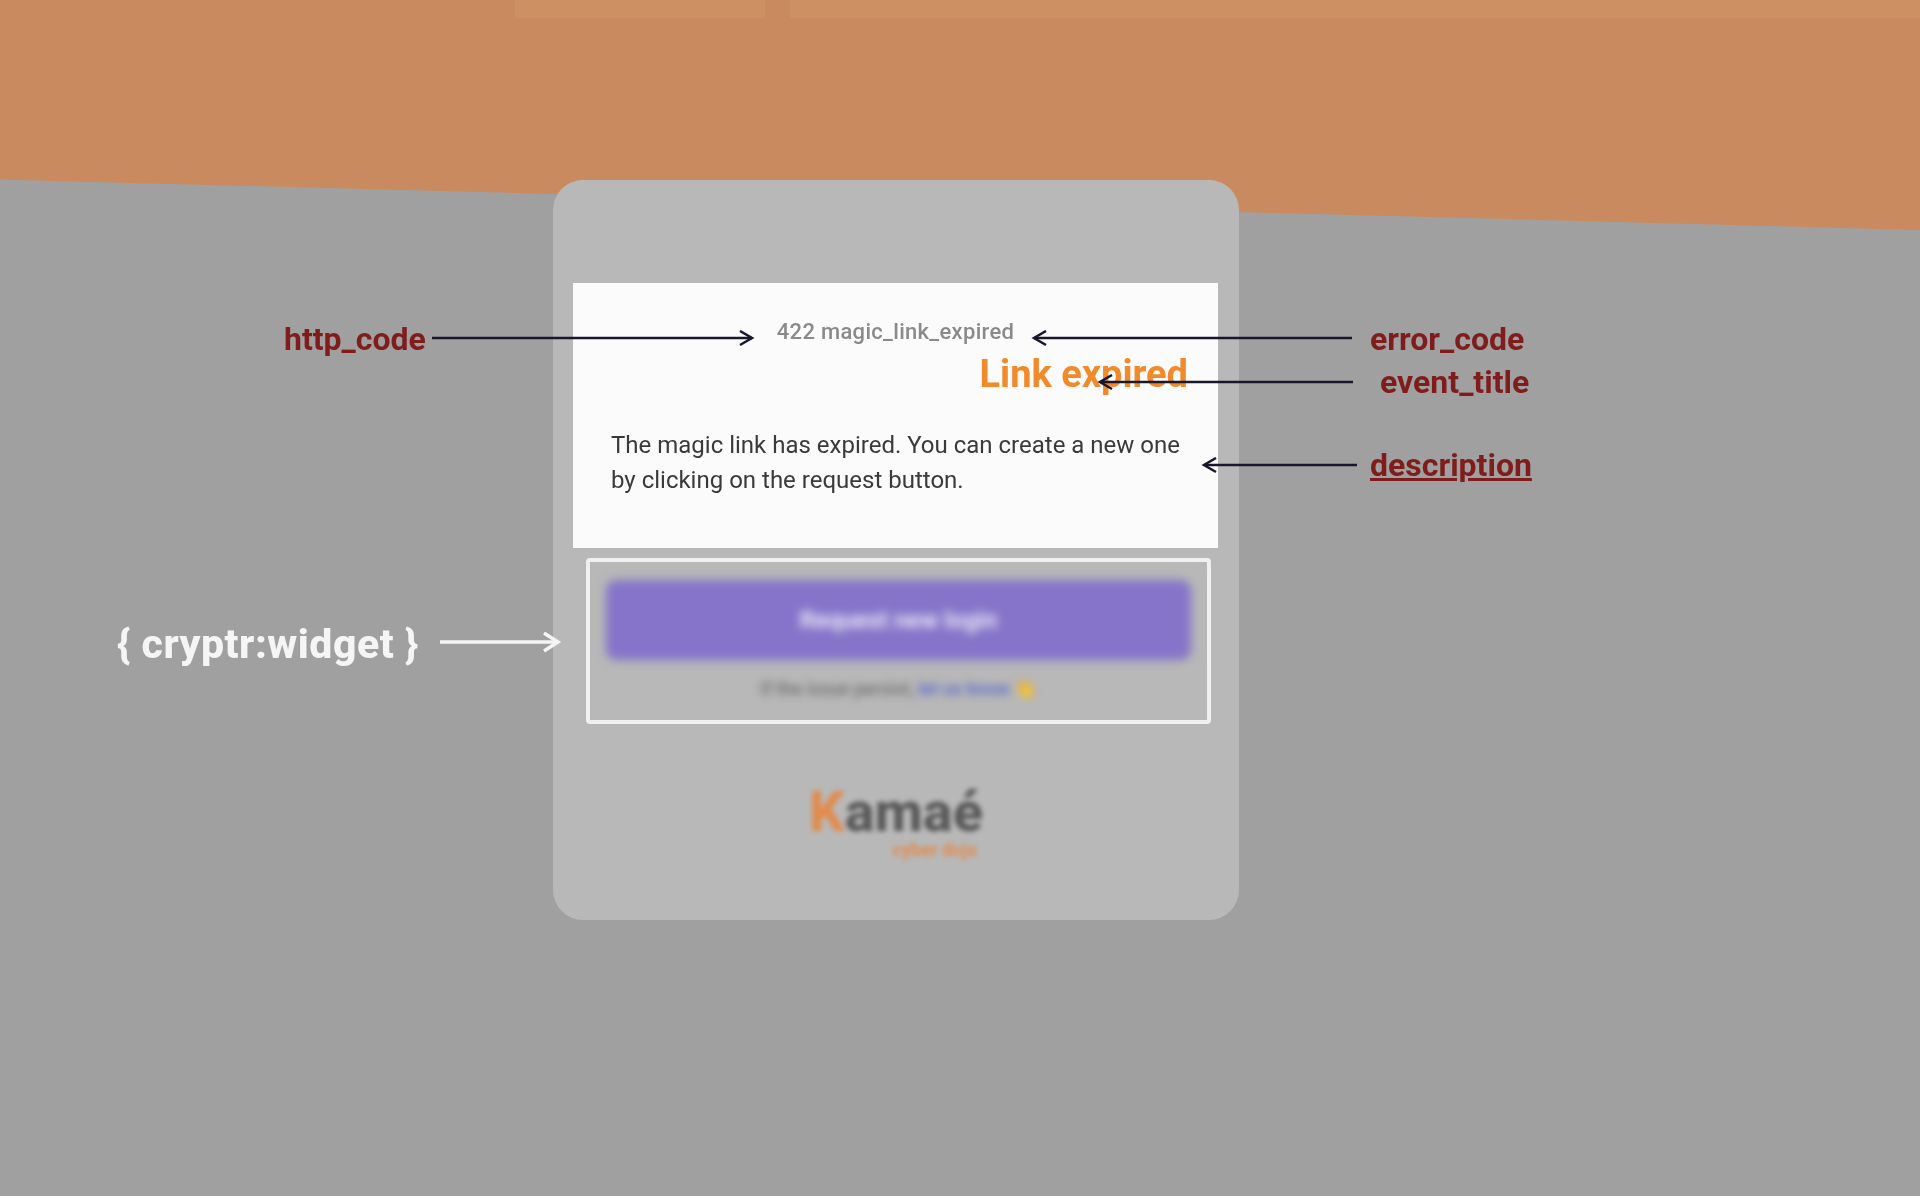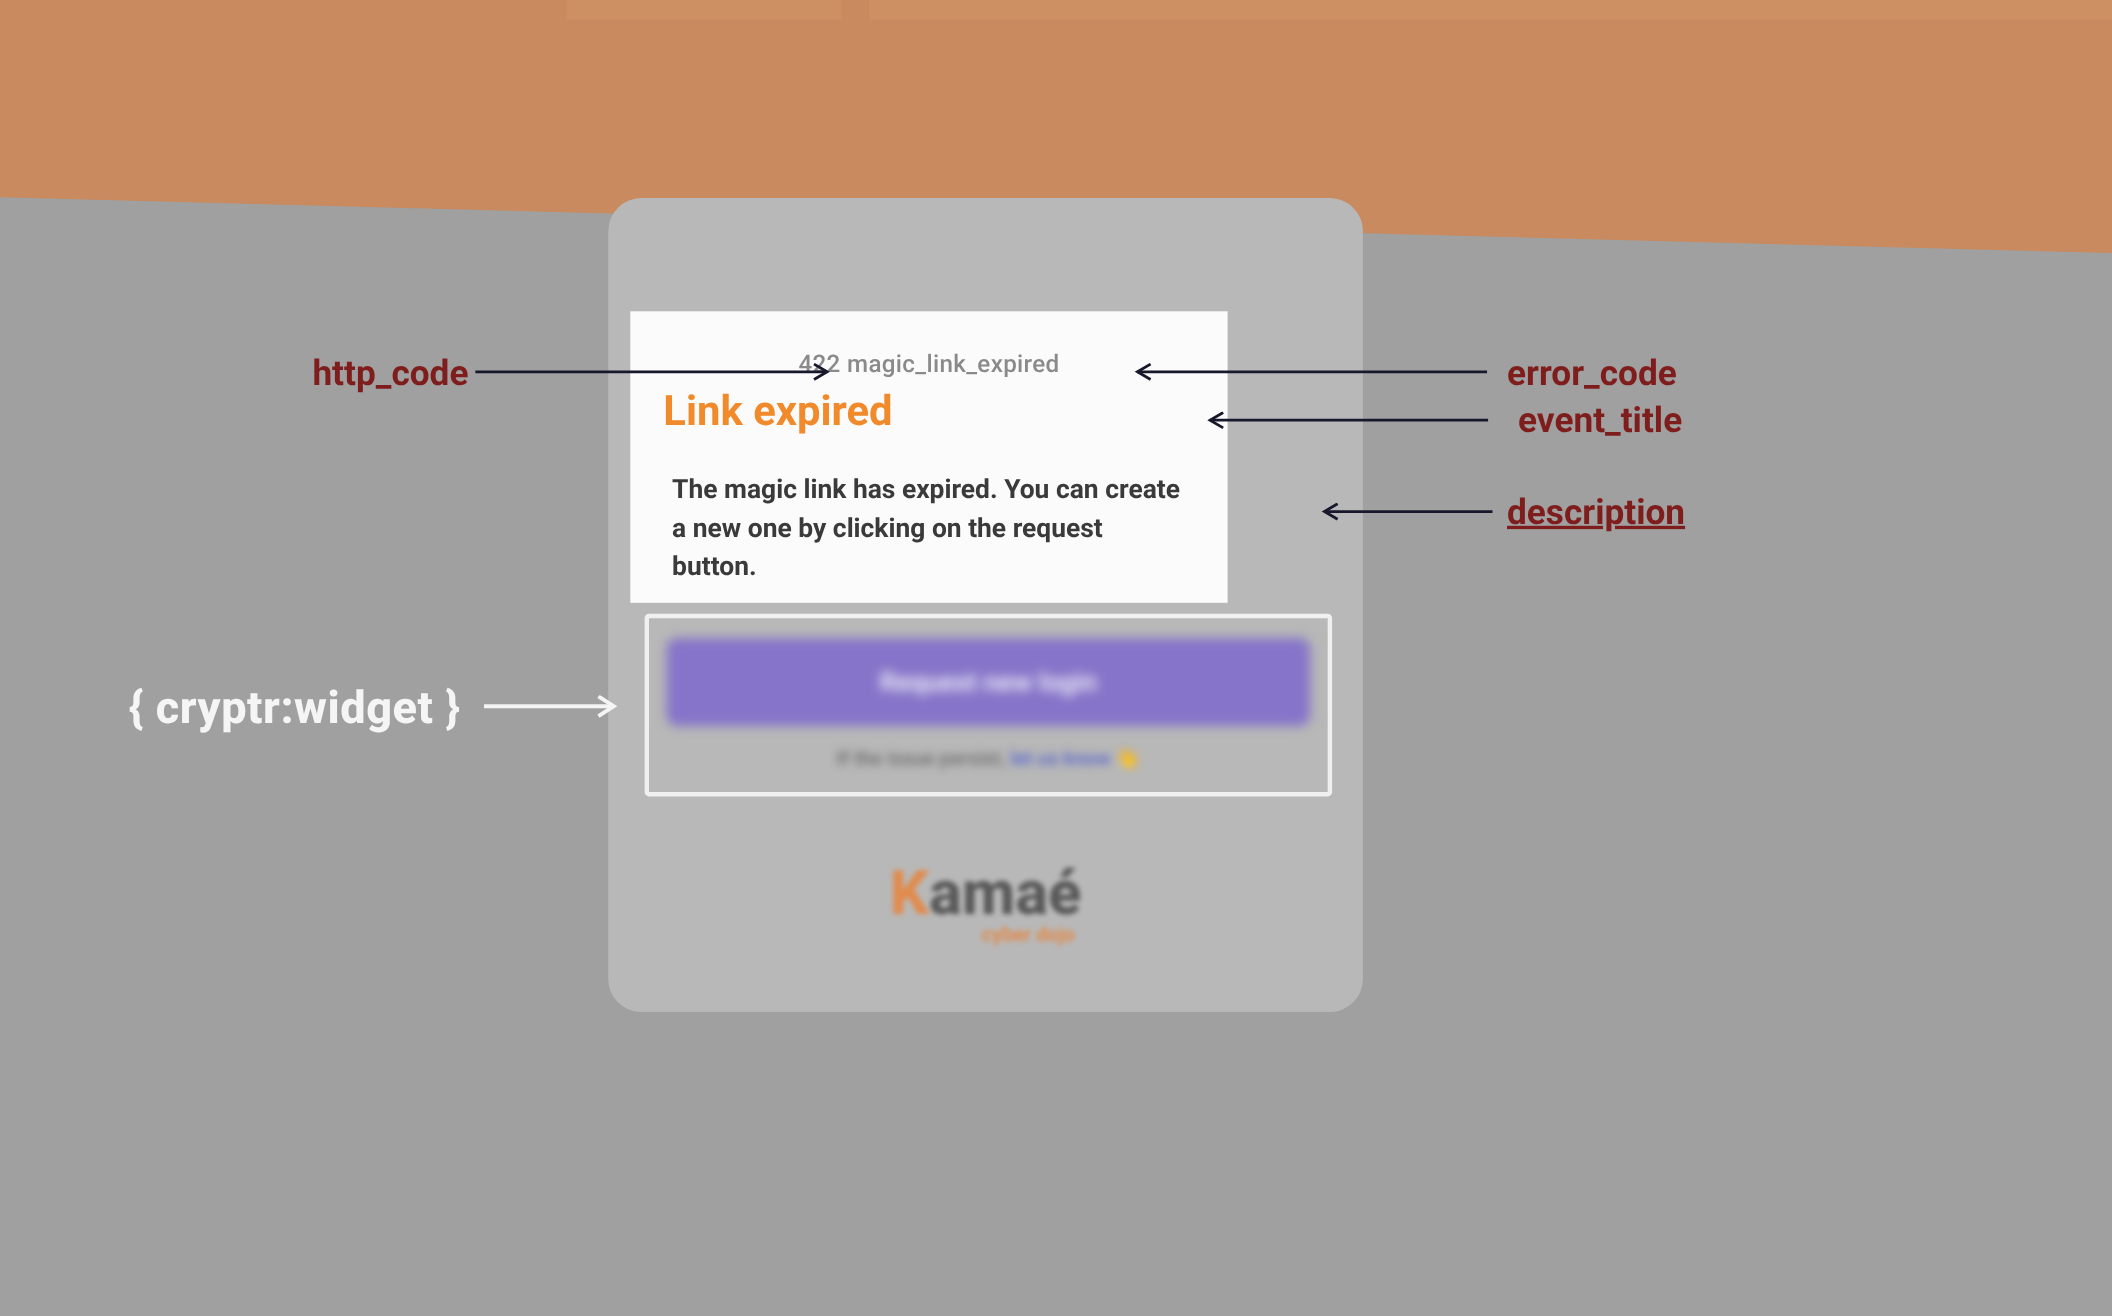--- a/index.html
+++ b/index.html
@@ -38,45 +38,45 @@
       width: 686px;
       height: 740px;
       background: #b8b8b8;
       border-radius: 30px;
       overflow: hidden;
     }
     .whitebox {
       position: absolute;
       left: 573px;
       top: 283px;
-      width: 543px;
+      width: 645px;
       height: 265px;
       background: #fbfbfb;
       padding: 36px 30px 28px 30px;
       z-index: 5;
     }
     .code-line {
       text-align: center;
       color: #8a8a8a;
       font-size: 22px;
       font-weight: 500;
       letter-spacing: 0.3px;
     }
     .title-line {
-      text-align: left;
+      text-align: right;
       color: #f08a2a;
       font-size: 38px;
       font-weight: 700;
       margin-top: 8px;
     }
     .desc-line {
       margin: 32px 8px 0 8px;
       font-size: 24px;
       line-height: 1.45;
-      font-weight: 700;
+      font-weight: 400;
       color: #3a3a3a;
     }
     .widget-frame {
       position: absolute;
       left: 586px;
       top: 558px;
       width: 625px;
       height: 166px;
       border: 4px solid #f0f0f0;
       border-radius: 4px;

